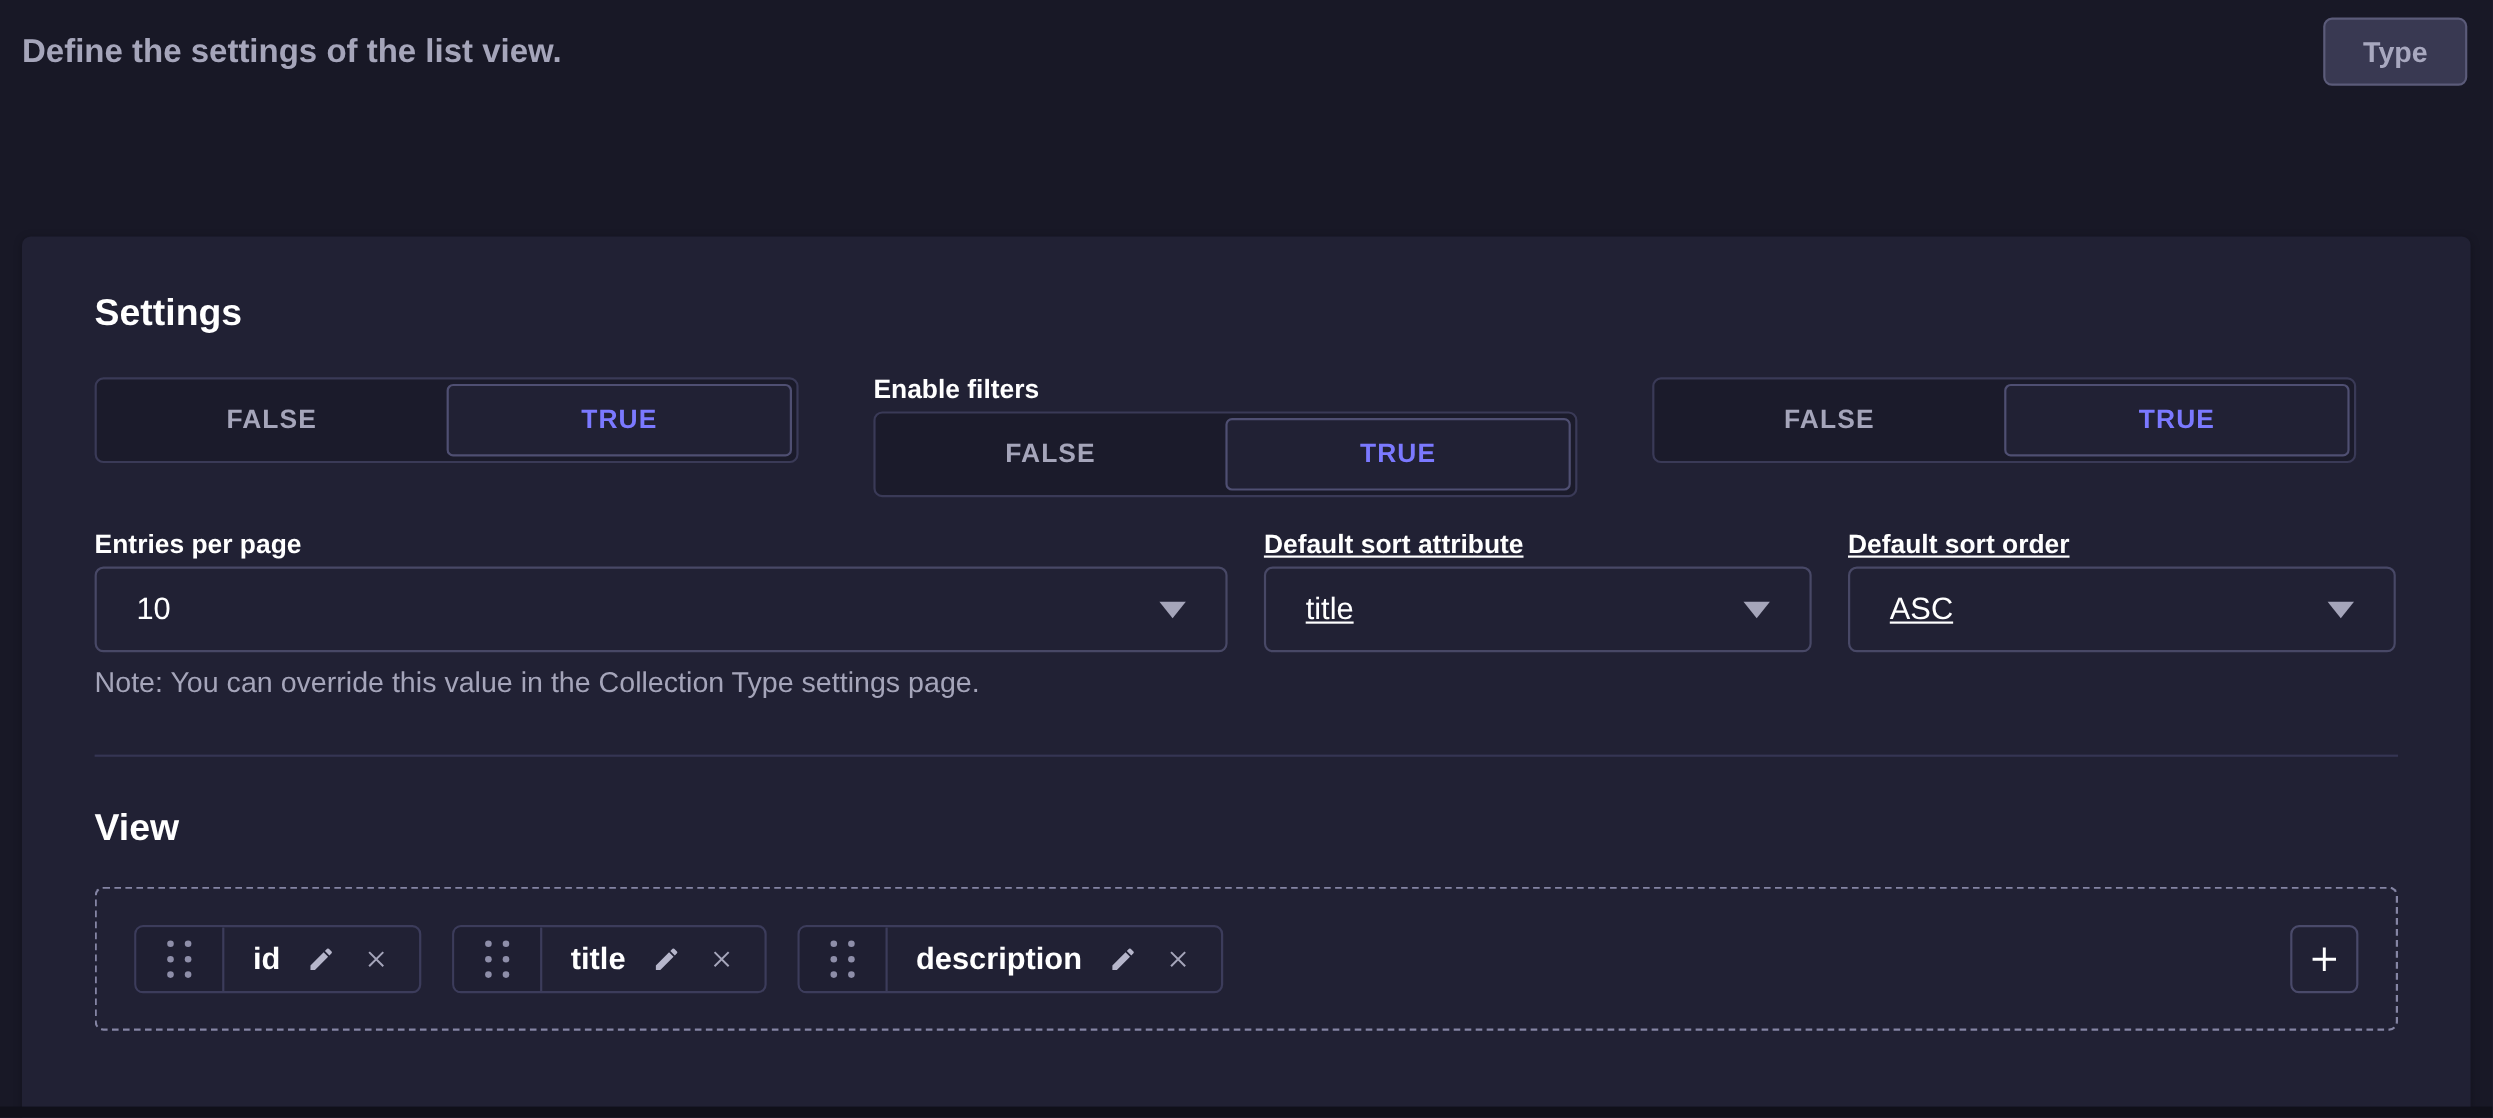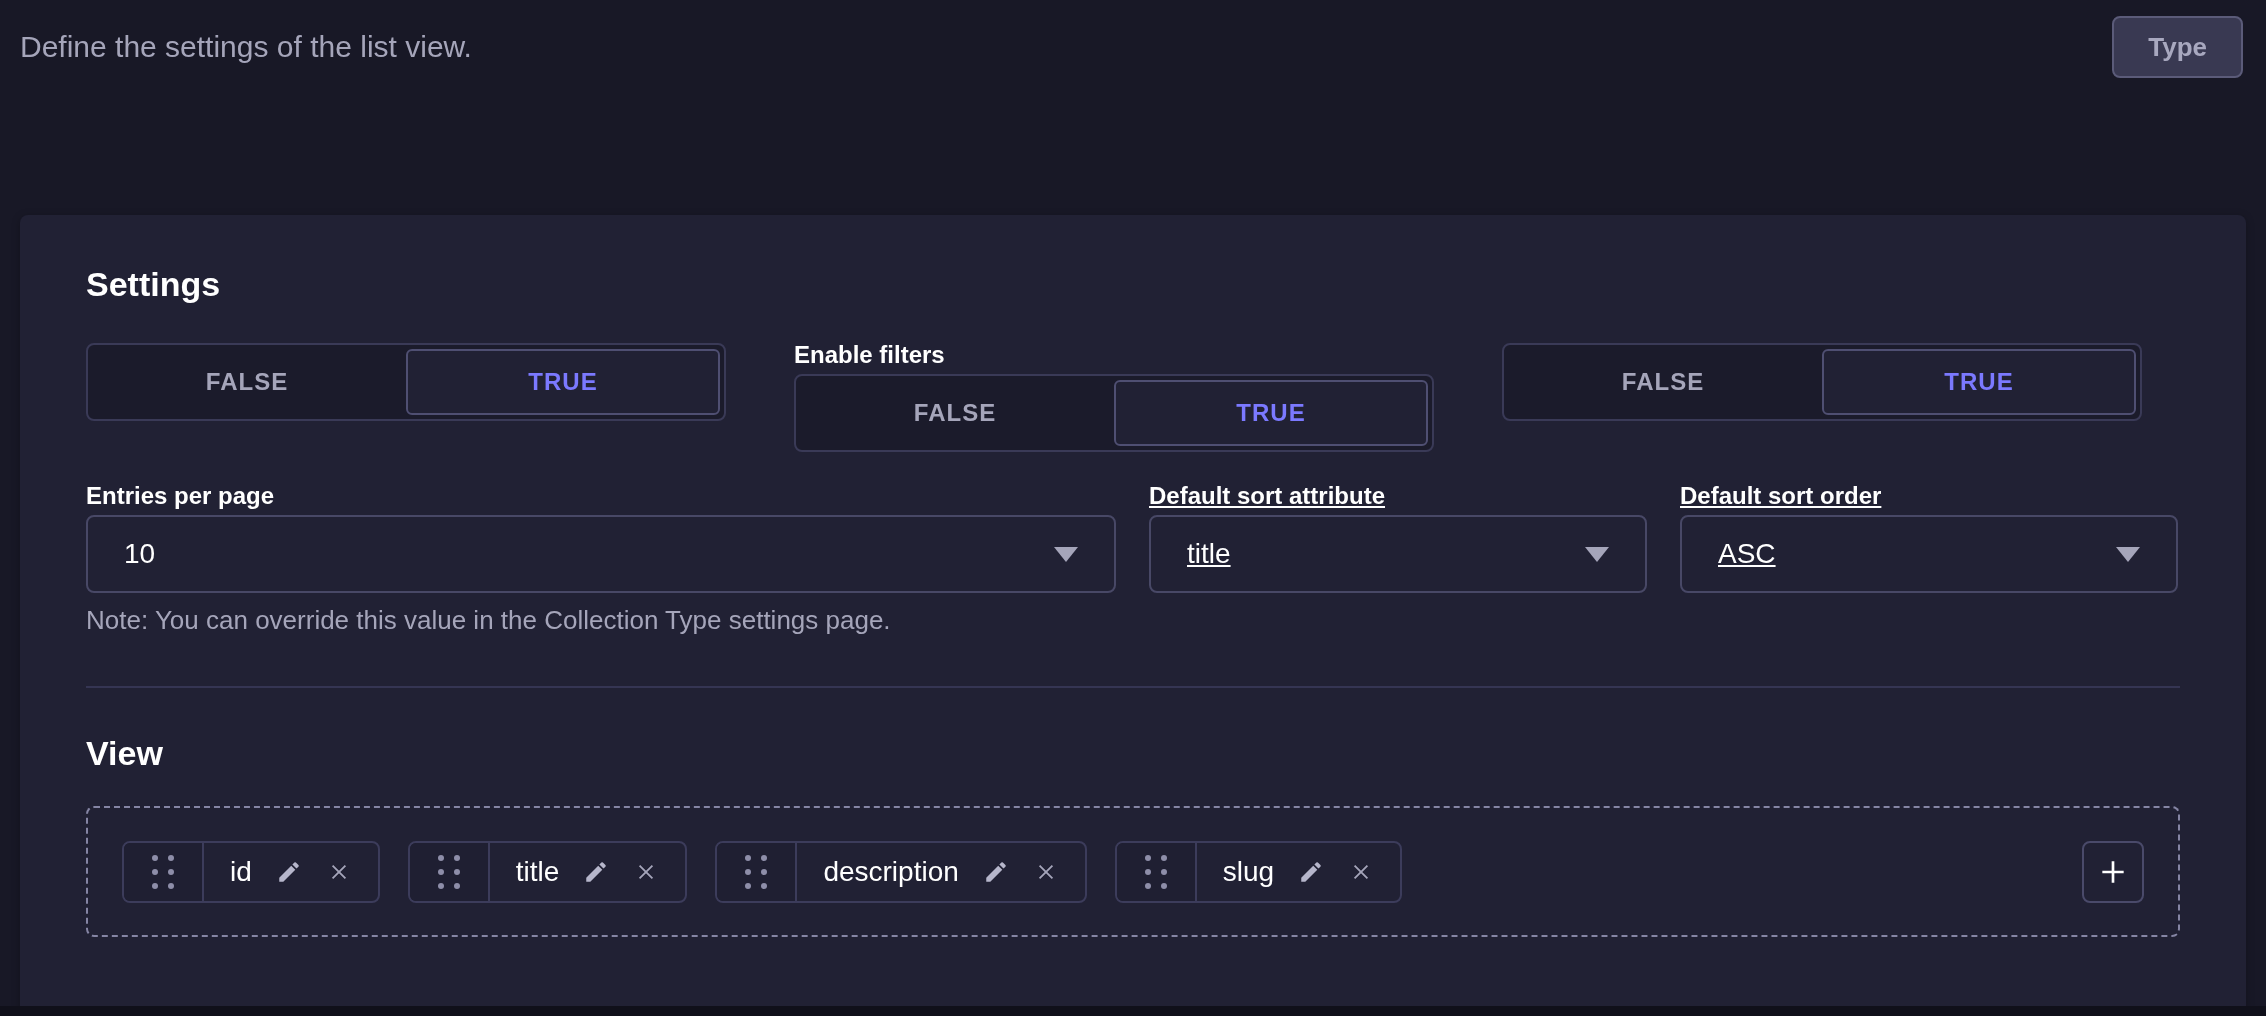--- a/index.html
+++ b/index.html
@@ -9,21 +9,21 @@
     background: #181826;
     font-family: "Liberation Sans", sans-serif;
     color: #ffffff;
     position: relative;
     overflow: hidden;
   }
 
   
   .header { position: absolute; top: 0; left: 0; right: 0; padding: 18px 20px 0 20px; }
   .page-title { margin: 0; font-size: 60px; font-weight: 700; letter-spacing: -1px; line-height: 1; color:#ffffff; }
-  .page-subtitle { margin: 14px 0 0 0; font-size: 30px; line-height: 1; color: #a5a5ba; }
+  .page-subtitle { margin: 14px 0 0 0; font-size: 30px; line-height: 1; color: #a5a5ba; font-weight: bold; }
   .save-button {
     position: absolute; top: 16px; right: 23px;
     height: 62px; padding: 0 34px;
     background: #393952; border: 2px solid #5b5b79; border-radius: 8px;
     color: #a8a8bf; font-size: 26px; font-weight: 600;
     font-family: "Liberation Sans", sans-serif;
     display: flex; align-items: center; justify-content: center;
     cursor: pointer;
   }
 
@@ -92,21 +92,21 @@
     background: #212134; border: 2px solid #3c3c5b; border-radius: 8px;
     overflow: hidden;
   }
   .chip-drag {
     width: 80px; align-self: stretch;
     display: flex; align-items: center; justify-content: center;
     border-right: 2px solid #3c3c5b; background: #1f1f32; cursor: grab;
   }
   .dots { display: grid; grid-template-columns: repeat(2, 6px); gap: 8px 10px; }
   .dot { width: 6px; height: 6px; border-radius: 50%; background: #8e8ea9; }
-  .chip-label { font-size: 28px; font-weight: 400; margin-left: 26px; color:#ffffff; }
+  .chip-label { font-size: 28px; font-weight: 700; margin-left: 26px; color:#ffffff; }
   .chip-edit { margin-left: 24px; display: flex; cursor: pointer; }
   .chip-close { margin-left: 26px; margin-right: 28px; display: flex; cursor: pointer; }
   .add-button {
     margin-left: auto; width: 62px; height: 62px;
     background: transparent; border: 2px solid #4a4a6a; border-radius: 8px;
     display: flex; align-items: center; justify-content: center; cursor: pointer;
   }
 
   .bottom-strip { position: absolute; left: 0; right: 0; bottom: 0; height: 10px; background: #10101a; }
 </style>
@@ -248,43 +248,20 @@
             <path d="M3 17.25V21h3.75L17.81 9.94l-3.75-3.75L3 17.25zM20.71 7.04a1 1 0 0 0 0-1.41l-2.34-2.34a1 1 0 0 0-1.41 0l-1.83 1.83 3.75 3.75 1.83-1.83z"></path>
           </svg>
       </span>
       <span class="chip-close">
         <svg width="22" height="22" viewBox="0 0 24 24" fill="none" stroke="#a5a5ba" stroke-width="2">
             <path d="M5 5 L19 19 M19 5 L5 19"></path>
           </svg>
       </span>
     </div>
 
-    <div class="chip">
-      <div class="chip-drag">
-        <div class="dots">
-            <span class="dot"></span>
-            <span class="dot"></span>
-            <span class="dot"></span>
-            <span class="dot"></span>
-            <span class="dot"></span>
-            <span class="dot"></span>
-          </div>
-      </div>
-      <span class="chip-label">slug</span>
-      <span class="chip-edit">
-        <svg width="26" height="26" viewBox="0 0 24 24" fill="#b6b6cb">
-            <path d="M3 17.25V21h3.75L17.81 9.94l-3.75-3.75L3 17.25zM20.71 7.04a1 1 0 0 0 0-1.41l-2.34-2.34a1 1 0 0 0-1.41 0l-1.83 1.83 3.75 3.75 1.83-1.83z"></path>
-          </svg>
-      </span>
-      <span class="chip-close">
-        <svg width="22" height="22" viewBox="0 0 24 24" fill="none" stroke="#a5a5ba" stroke-width="2">
-            <path d="M5 5 L19 19 M19 5 L5 19"></path>
-          </svg>
-      </span>
-    </div>
 
     <button class="add-button">
       <span style="display:flex;">
         <svg width="32" height="32" viewBox="0 0 24 24" fill="none" stroke="#ffffff" stroke-width="2">
             <path d="M12 4 V20 M4 12 H20"></path>
           </svg>
       </span>
     </button>
 
   </div>

